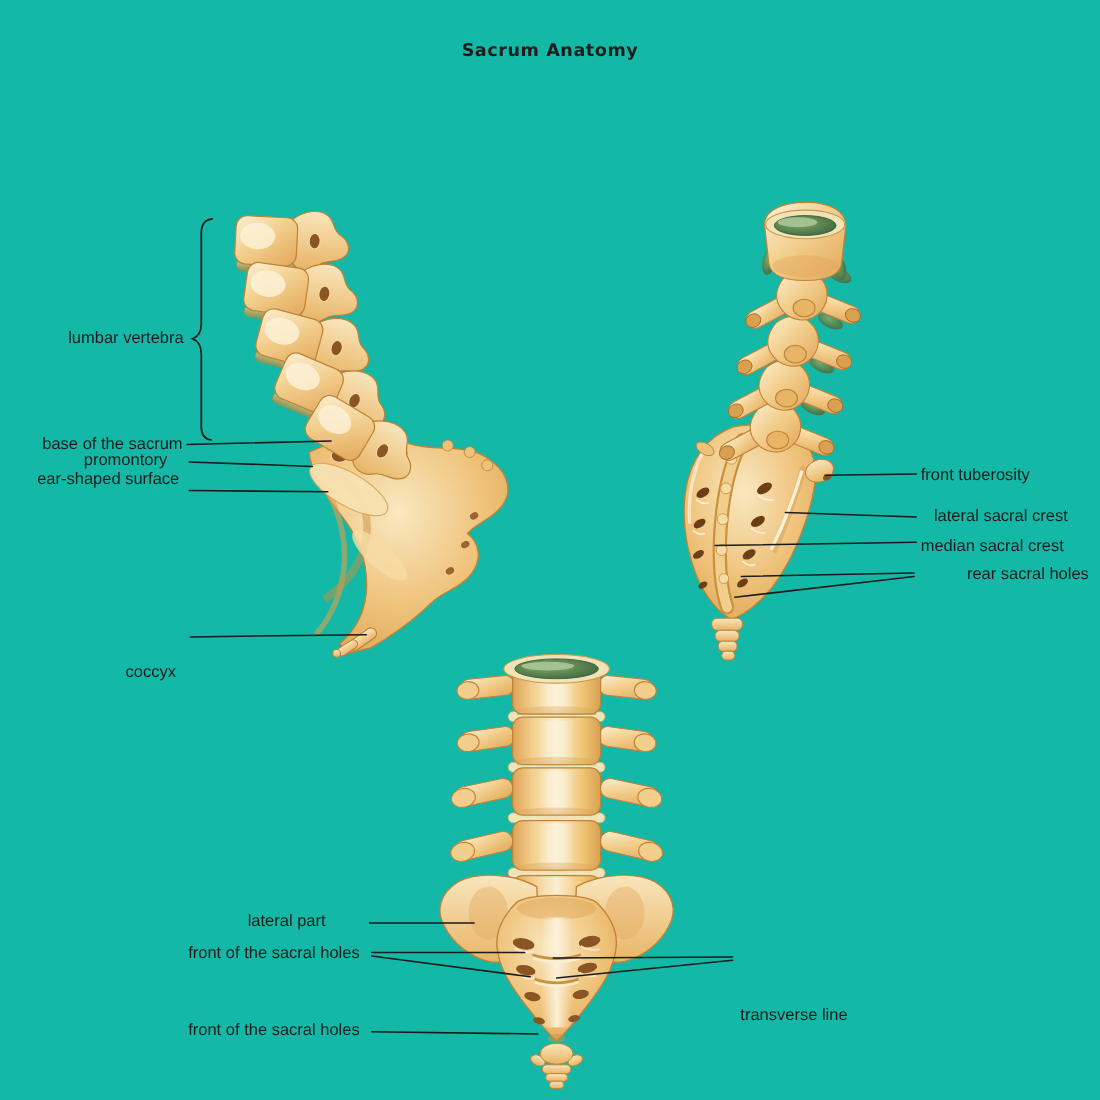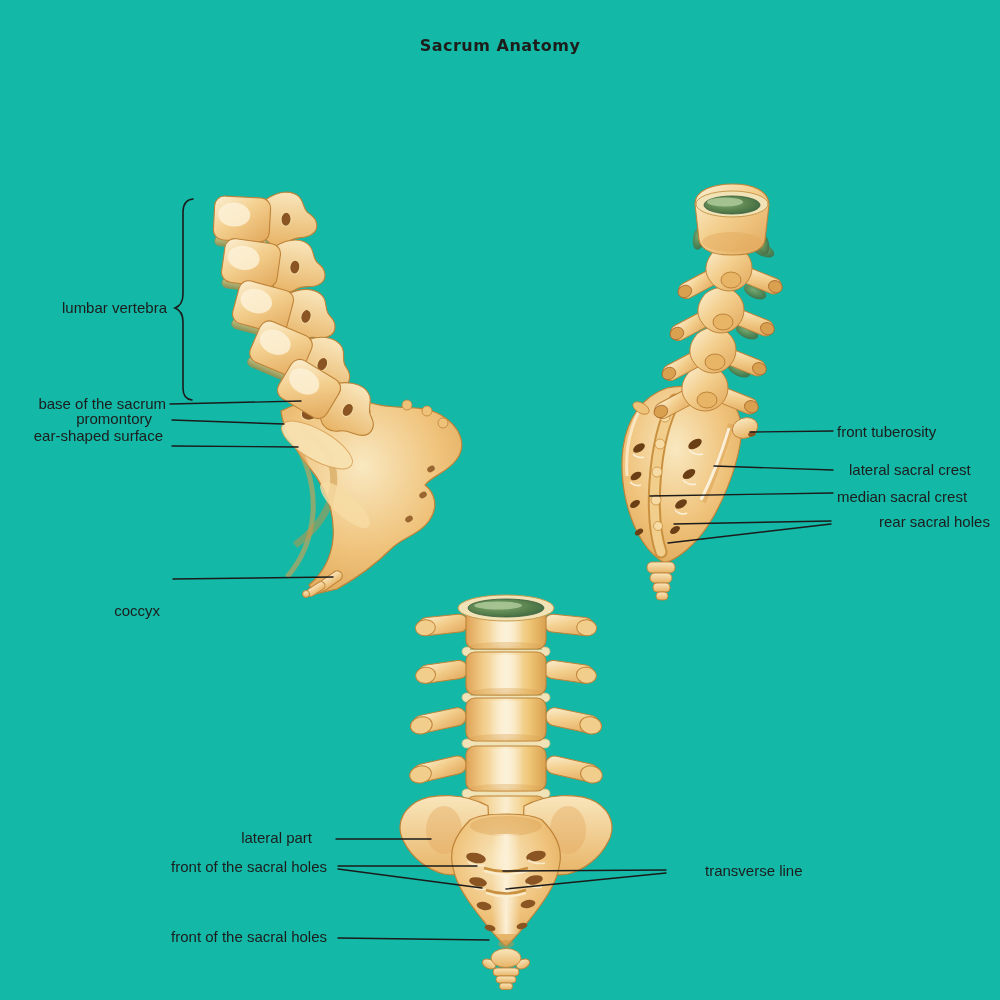--- a/index.html
+++ b/index.html
@@ -386,18 +386,18 @@
   <div class="label r" style="right:834px;top:395px;">base of the sacrum</div>
   <div class="label r" style="right:848px;top:410px;">promontory</div>
   <div class="label r" style="right:837px;top:427px;">ear-shaped surface</div>
   <div class="label r" style="right:840px;top:570px;margin-top:32px;">coccyx</div>
 
   <div class="label" style="left:837px;top:423px;">front tuberosity</div>
   <div class="label" style="left:849px;top:461px;text-align:right;">lateral sacral crest</div>
   <div class="label" style="left:837px;top:488px;">median sacral crest</div>
   <div class="label" style="left:837px;top:513px;margin-left:42px;">rear sacral holes</div>
 
-  <div class="label r" style="right:688px;top:829px;">lateral part</div>
+  <div class="label r" style="right:704px;top:829px;">lateral part</div>
   <div class="label r" style="right:673px;top:858px;">front of the sacral holes</div>
-  <div class="label" style="left:673px;top:862px;margin-left:32px;">transverse line</div>
+  <div class="label" style="left:673px;top:914px;">transverse line</div>
   <div class="label r" style="right:673px;top:928px;">front of the sacral holes</div>
 
 </div>
 
 </body></html>

